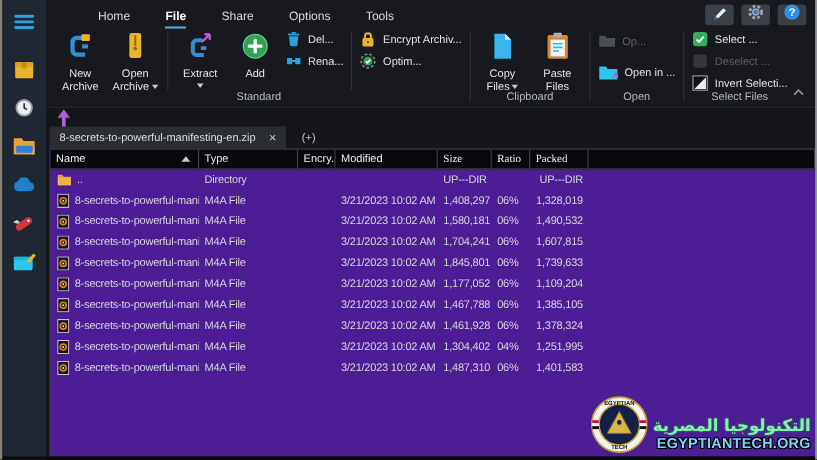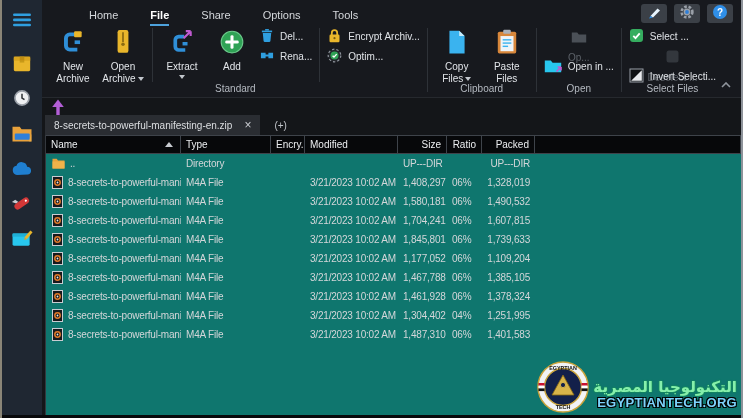--- a/index.html
+++ b/index.html
@@ -36,35 +36,35 @@
   .vsep.inner{height:54px;}
 
   .btn-big{display:flex;flex-direction:column;align-items:center;width:50px;padding-top:3px;cursor:pointer;border-radius:3px;}
   .btn-big .blabel{font-size:10px;color:#e2e5e9;text-align:center;line-height:1.15;margin-top:2px;}
   .caret{display:inline-block;width:0;height:0;border-left:3px solid transparent;border-right:3px solid transparent;border-top:4px solid #c3c7cd;vertical-align:middle;margin-left:2px;}
   .caret.below{margin:2px 0 0 0;}
 
   .stack{display:flex;flex-direction:column;gap:5px;padding-top:3px;}
   .stack.loose{gap:13px;padding-top:5px;}
   .btn-sm{display:flex;align-items:center;gap:6px;font-size:10px;color:#dfe2e6;height:15px;padding:0 3px;cursor:pointer;white-space:nowrap;}
-  .btn-sm.disabled{color:#5c6168;cursor:default;flex-direction:column;}
+  .btn-sm.disabled{color:#5c6168;cursor:default;}
   .collapse{position:absolute;right:10px;bottom:5px;cursor:pointer;}
 
   
   .up-btn{position:absolute;top:99px;left:8px;width:18px;height:18px;cursor:pointer;}
   .tabbar{position:absolute;top:115px;left:3px;right:0;height:20px;display:flex;align-items:stretch;font-size:10px;}
   .tab{display:flex;align-items:center;background:#2a2d32;color:#dcdee1;padding:0 9px;gap:12px;cursor:pointer;}
   .tab-close{color:#c9ccd1;font-size:12px;line-height:1;cursor:pointer;}
   .newtab{display:flex;align-items:center;color:#c2c5ca;padding:0 14px;cursor:pointer;}
 
   
-  .filepanel{position:absolute;top:135px;left:3px;right:0;bottom:3px;border-left:1px solid #34383e;background:#0f766e;}
+  .filepanel{position:absolute;top:135px;left:3px;right:0;bottom:3px;border-left:1px solid #34383e;background:#4c1d95;}
   .thead{display:flex;height:17px;background:#07080a;border-top:1px solid #3e434a;border-bottom:1px solid #3e434a;}
   .th{box-sizing:border-box;border-right:1px solid #3e434a;font-size:10px;color:#eceef0;display:flex;align-items:center;padding:0 5px;white-space:nowrap;overflow:hidden;}
-  .th.num{justify-content:flex-end;}
+  .th.num{font-family:Liberation Serif, serif;}
   .sortarrow{width:0;height:0;border-left:4px solid transparent;border-right:4px solid transparent;border-bottom:5px solid #c8cbd0;margin-left:auto;margin-right:2px;}
   .th.c-name{display:flex;}
   .c-name{width:135px;}
   .c-type{width:90px;}
   .c-enc{width:34px;}
   .c-mod{width:93px;}
   .c-size{width:49px;}
   .c-ratio{width:35px;}
   .c-packed{width:53px;}
   .c-fill{flex:1;}

